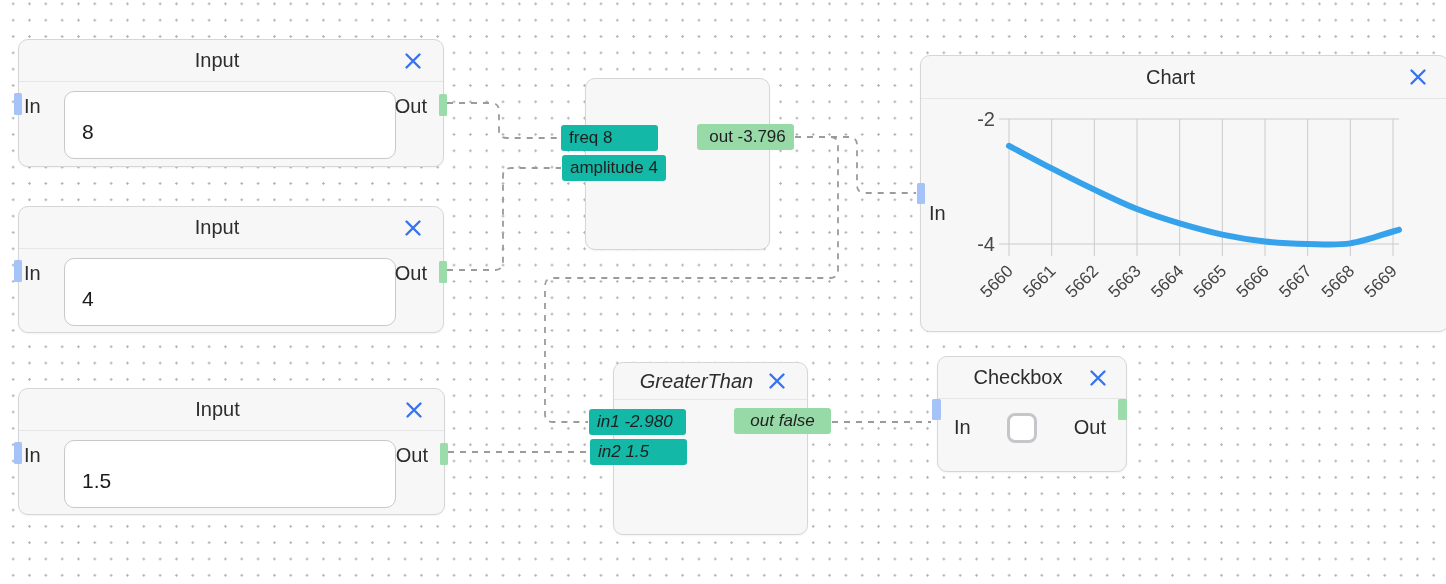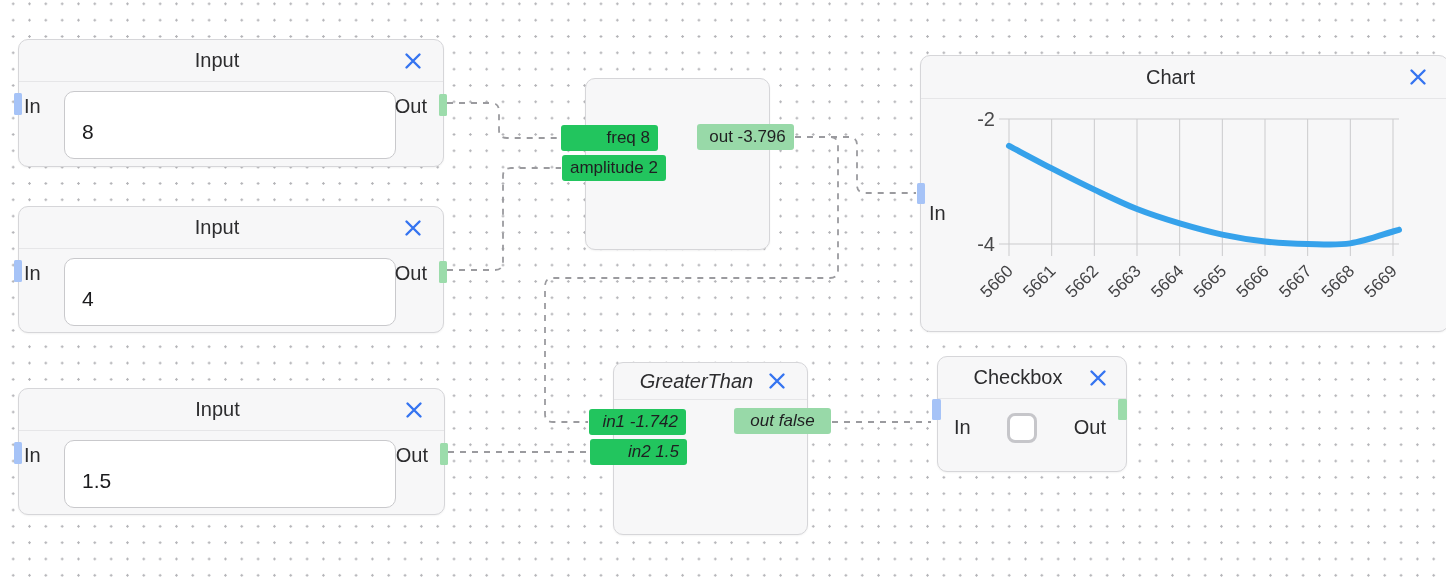--- a/index.html
+++ b/index.html
@@ -32,21 +32,21 @@
   .value-input{
     position:absolute;left:45px;top:9px;width:332px;height:68px;
     box-sizing:border-box;background:#fff;border:1px solid #c9c9cc;border-radius:10px;
     font-family:"Liberation Sans",sans-serif;font-size:21px;color:#1b1b1d;
     padding:14px 0 0 17px;outline:none;
   }
   .pill{
     position:absolute;height:26px;line-height:26px;font-size:17px;color:#1f1f21;
     border-radius:3px;padding:0 8px;box-sizing:border-box;white-space:nowrap;z-index:3;
   }
-  .pill-blue{background:#22c55e;min-width:97px;text-align:right;}
+  .pill-blue{background:#14b8a6;min-width:97px;text-align:left;}
   .pill-green{background:#98d9a8;min-width:97px;text-align:center;}
   .checkbox-row{display:flex;align-items:center;justify-content:space-between;height:57px;padding:0 20px 0 16px;}
   .checkbox-box{width:30px;height:30px;background:#fff;border:3px solid #c6c6ca;border-radius:8px;box-sizing:border-box;}
   .chart-svg{position:absolute;left:0;top:0;}
 </style>
 </head>
 <body>
 
 <div class="canvas">
 
@@ -108,34 +108,34 @@
       <span class="port port-blue" style="left:-5px;top:11px;"></span>
       <span class="io-label" style="left:5px;top:13px;">In</span>
       <input class="value-input" value="1.5" style="">
       <span class="io-label" style="right:16px;top:13px;">Out</span>
       <span class="port port-green" style="right:-4px;top:12px;"></span>
     </div>
   </div>
 
   <div class="node node-sm" style="left:585px;top:78px;width:185px;height:172px;">
     <span class="pill pill-blue" style="left:-25px;top:46px;">freq 8</span>
-    <span class="pill pill-blue" style="left:-24px;top:76px;">amplitude 2</span>
+    <span class="pill pill-blue" style="left:-24px;top:76px;">amplitude 4</span>
     <span class="pill pill-green" style="right:-25px;top:45px;padding-left:12px;">out -3.796</span>
   </div>
 
   <div class="node node-sm" style="left:613px;top:362px;width:195px;height:173px;font-style:italic;">
     <div class="node-header">
       <span class="node-title">GreaterThan</span>
       <span class="close-btn">
         <svg width="20" height="20" viewBox="0 0 20 20">
             <path d="M3.5 3.5 L16.5 16.5 M16.5 3.5 L3.5 16.5" stroke="#3574f0" stroke-width="2.4" stroke-linecap="round" fill="none"></path>
           </svg>
       </span>
     </div>
-    <span class="pill pill-blue" style="left:-25px;top:46px;">in1 -1.742</span>
+    <span class="pill pill-blue" style="left:-25px;top:46px;">in1 -2.980</span>
     <span class="pill pill-blue" style="left:-24px;top:76px;">in2 1.5</span>
     <span class="pill pill-green" style="right:-24px;top:45px;">out false</span>
   </div>
 
   <div class="node" style="left:920px;top:55px;width:529px;height:277px;">
     <div class="node-header" style="height:43px;">
       <span class="node-title">Chart</span>
       <span class="close-btn">
         <svg width="20" height="20" viewBox="0 0 20 20">
             <path d="M3.5 3.5 L16.5 16.5 M16.5 3.5 L3.5 16.5" stroke="#3574f0" stroke-width="2.4" stroke-linecap="round" fill="none"></path>

